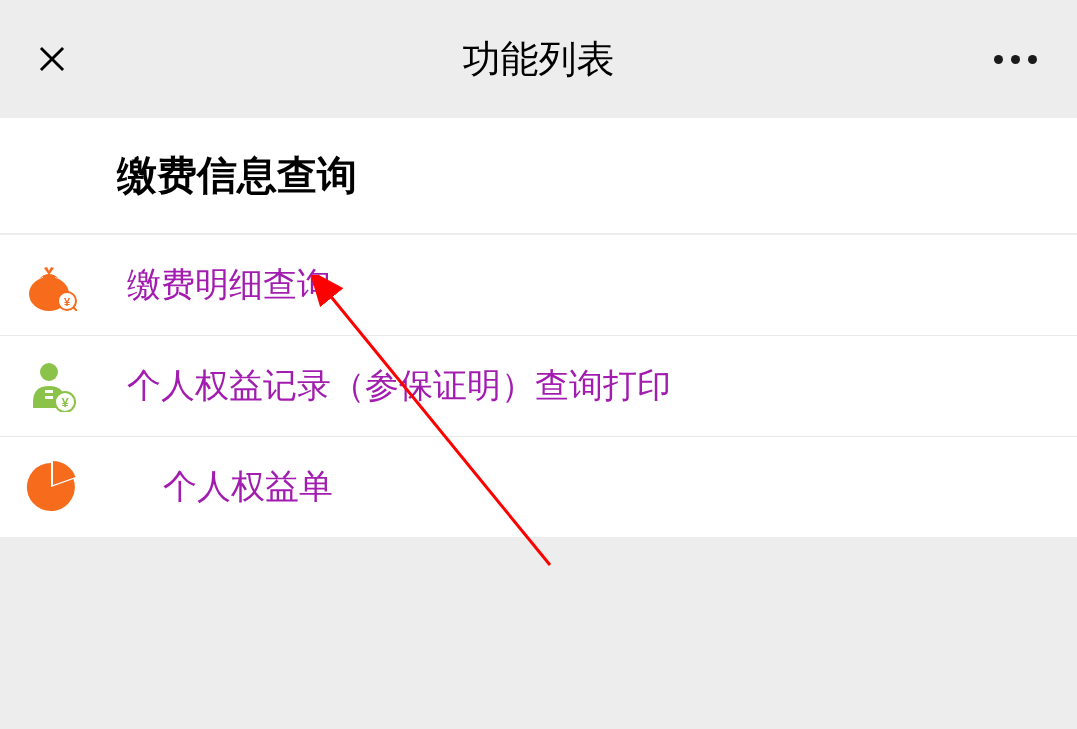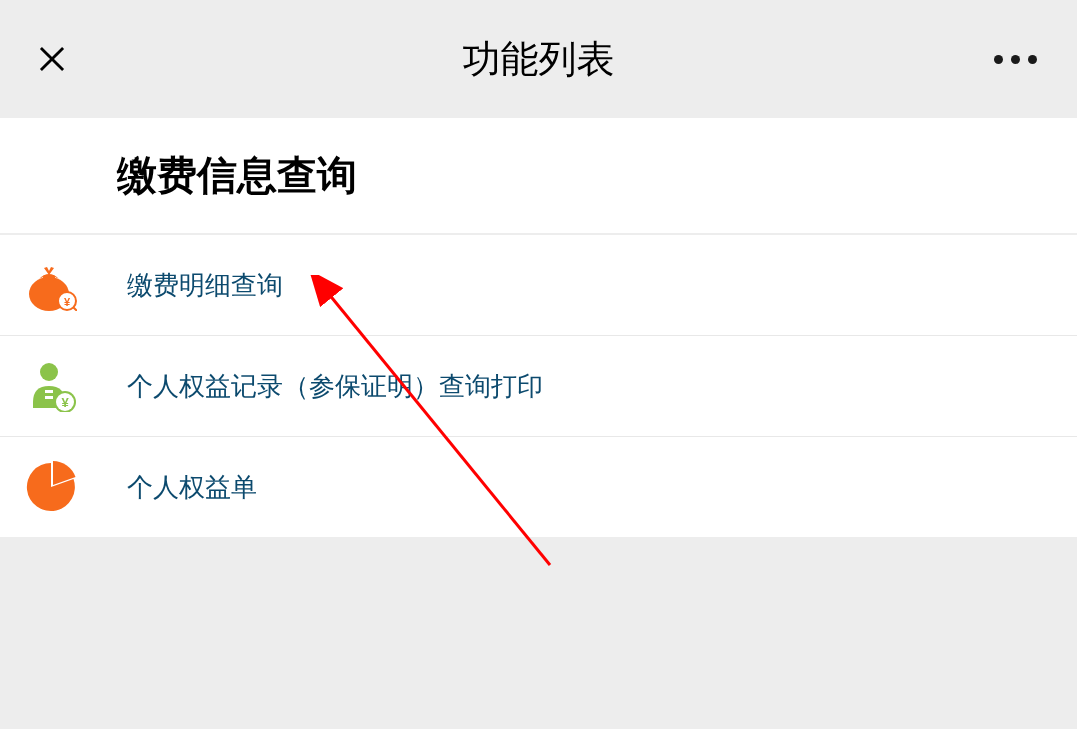--- a/index.html
+++ b/index.html
@@ -57,28 +57,28 @@
     }
     .list-container { background: #fff; margin-top: 2px; }
     .list-item {
       display: flex;
       align-items: center;
       padding: 24px 25px;
       border-bottom: 1px solid #e8e8e8;
       cursor: pointer;
       background: #fff;
     }
-    .list-item:last-child { border-bottom: none; }
+    .list-item:last-child { border-bottom: none; gap: 36px; }
     .item-icon {
       width: 52px;
       height: 52px;
       margin-right: 50px;
       flex-shrink: 0;
     }
-    .item-label { font-size: 26px; color: #0c4a6e; }
+    .item-label { font-size: 34px; color: #a21caf; }
     .arrow-annotation {
       position: absolute;
       pointer-events: none;
       z-index: 100;
     }
   </style>
 </head>
 <body>
 
 <div class="header">

